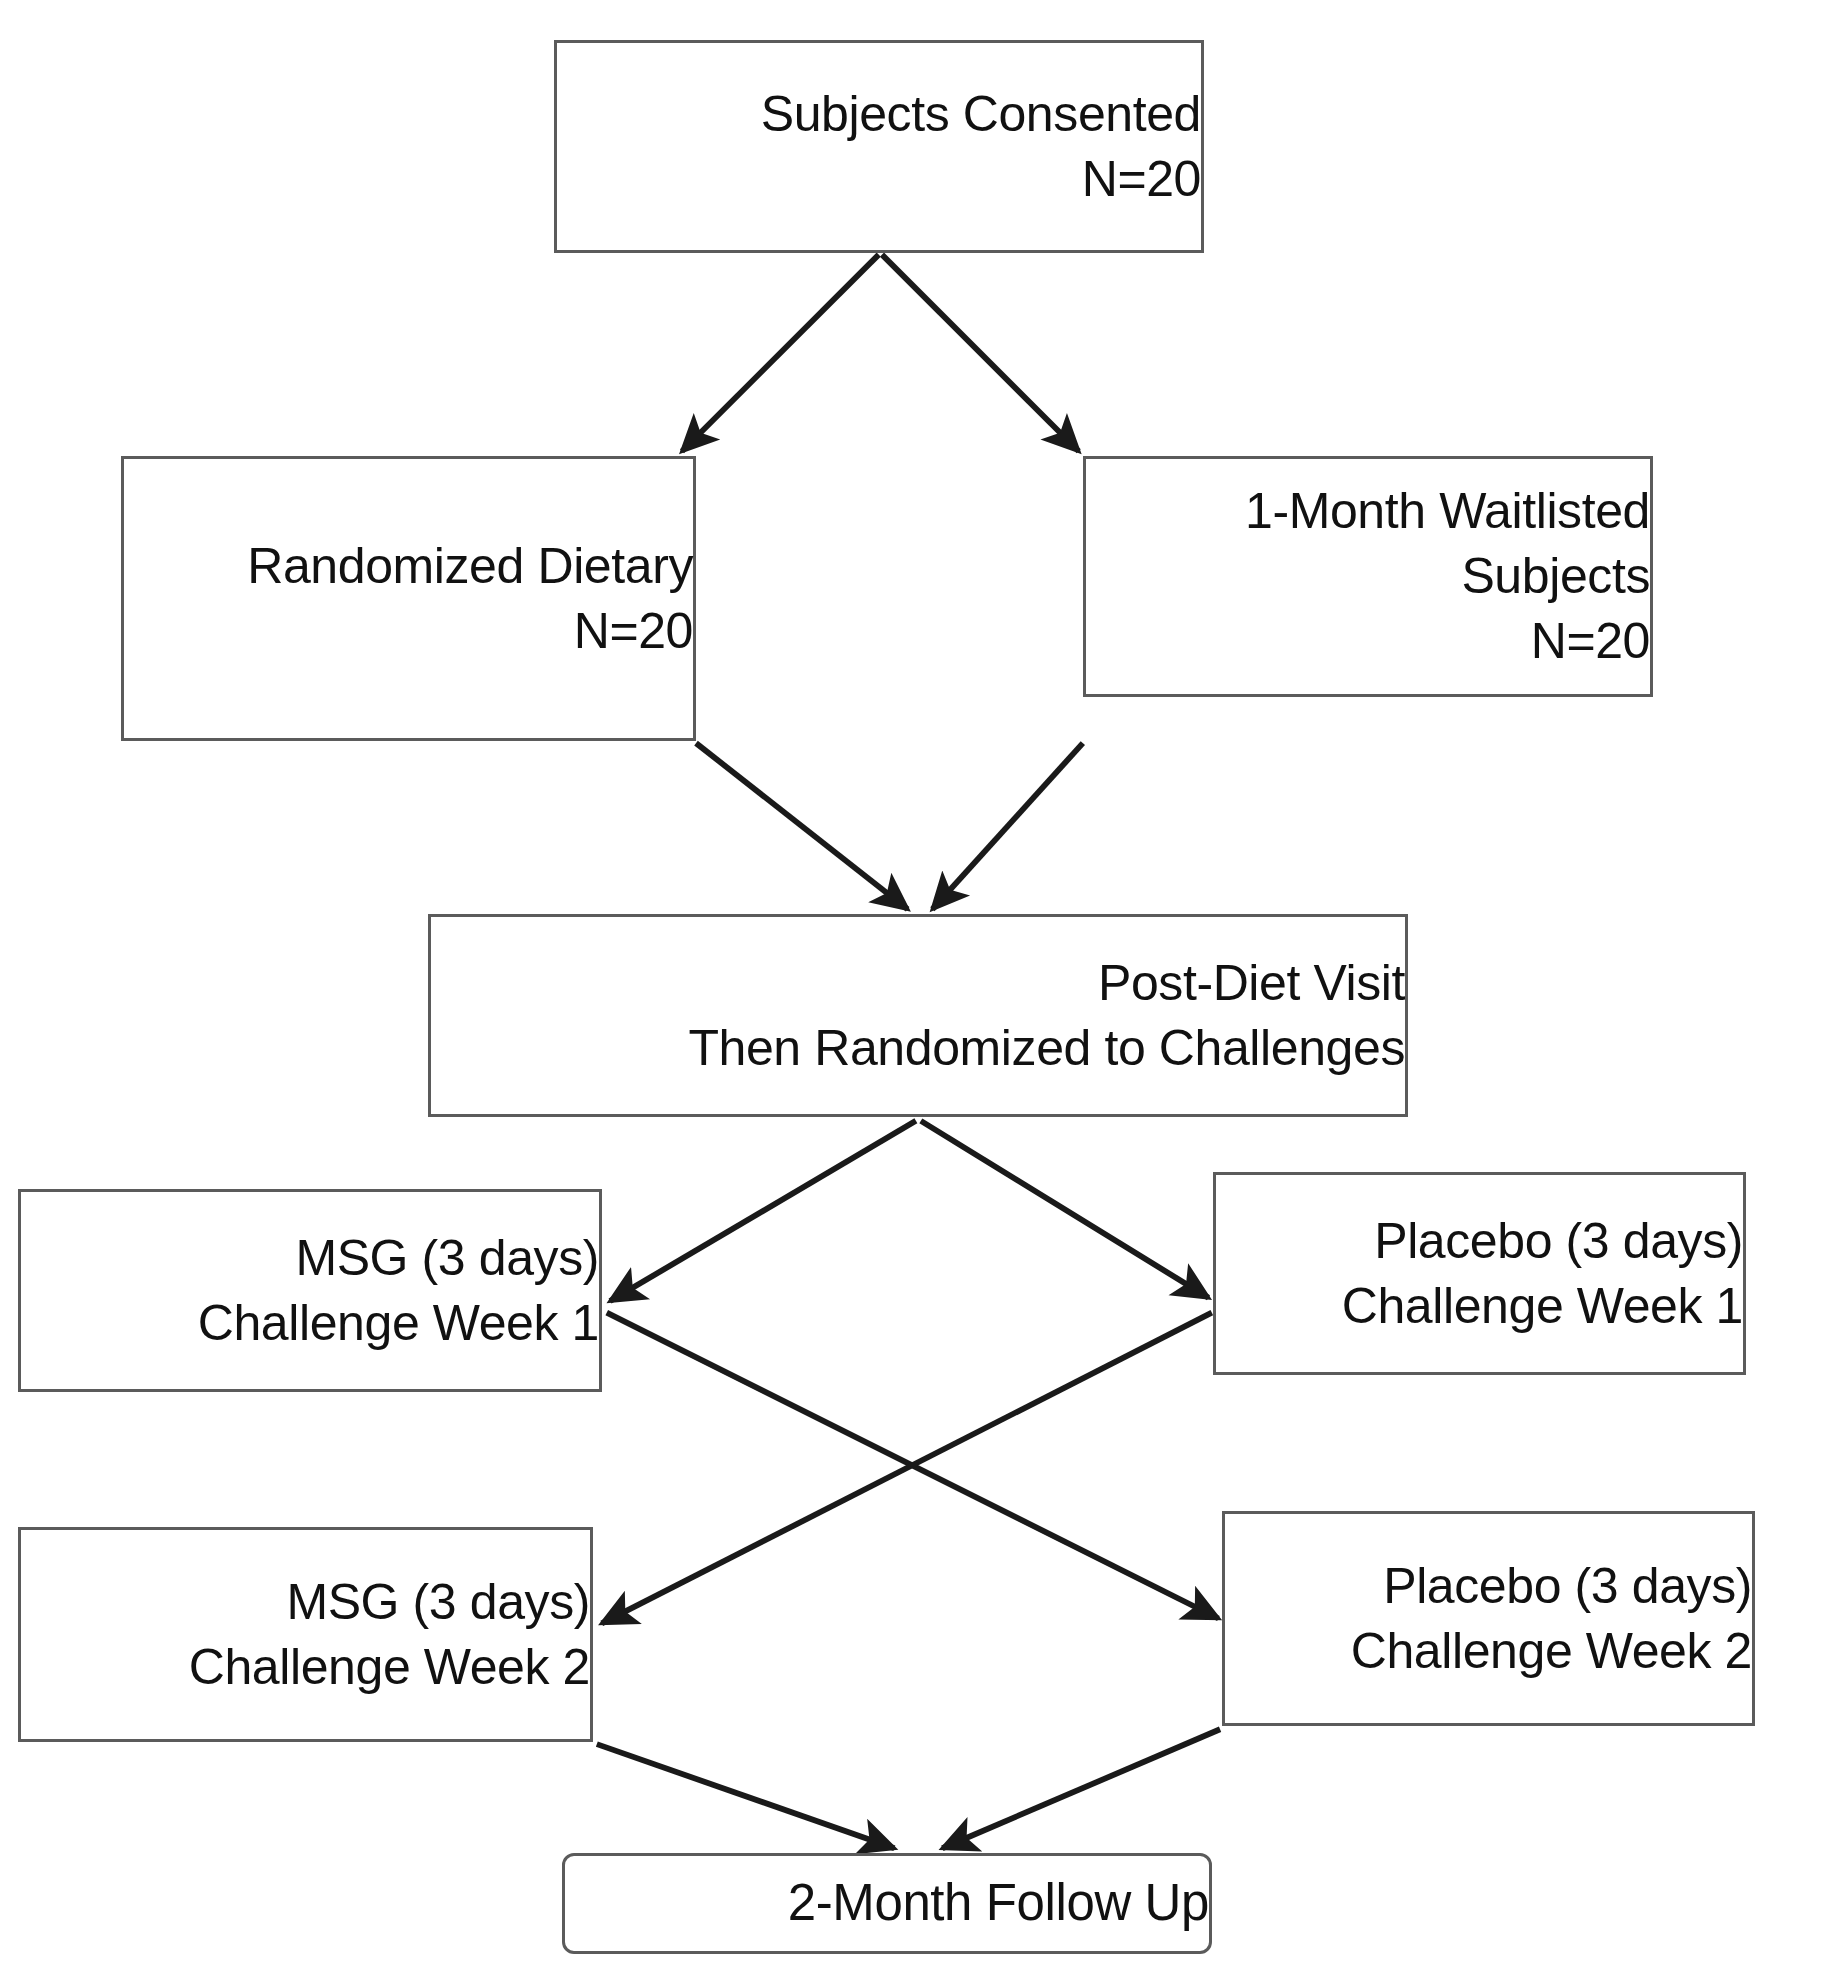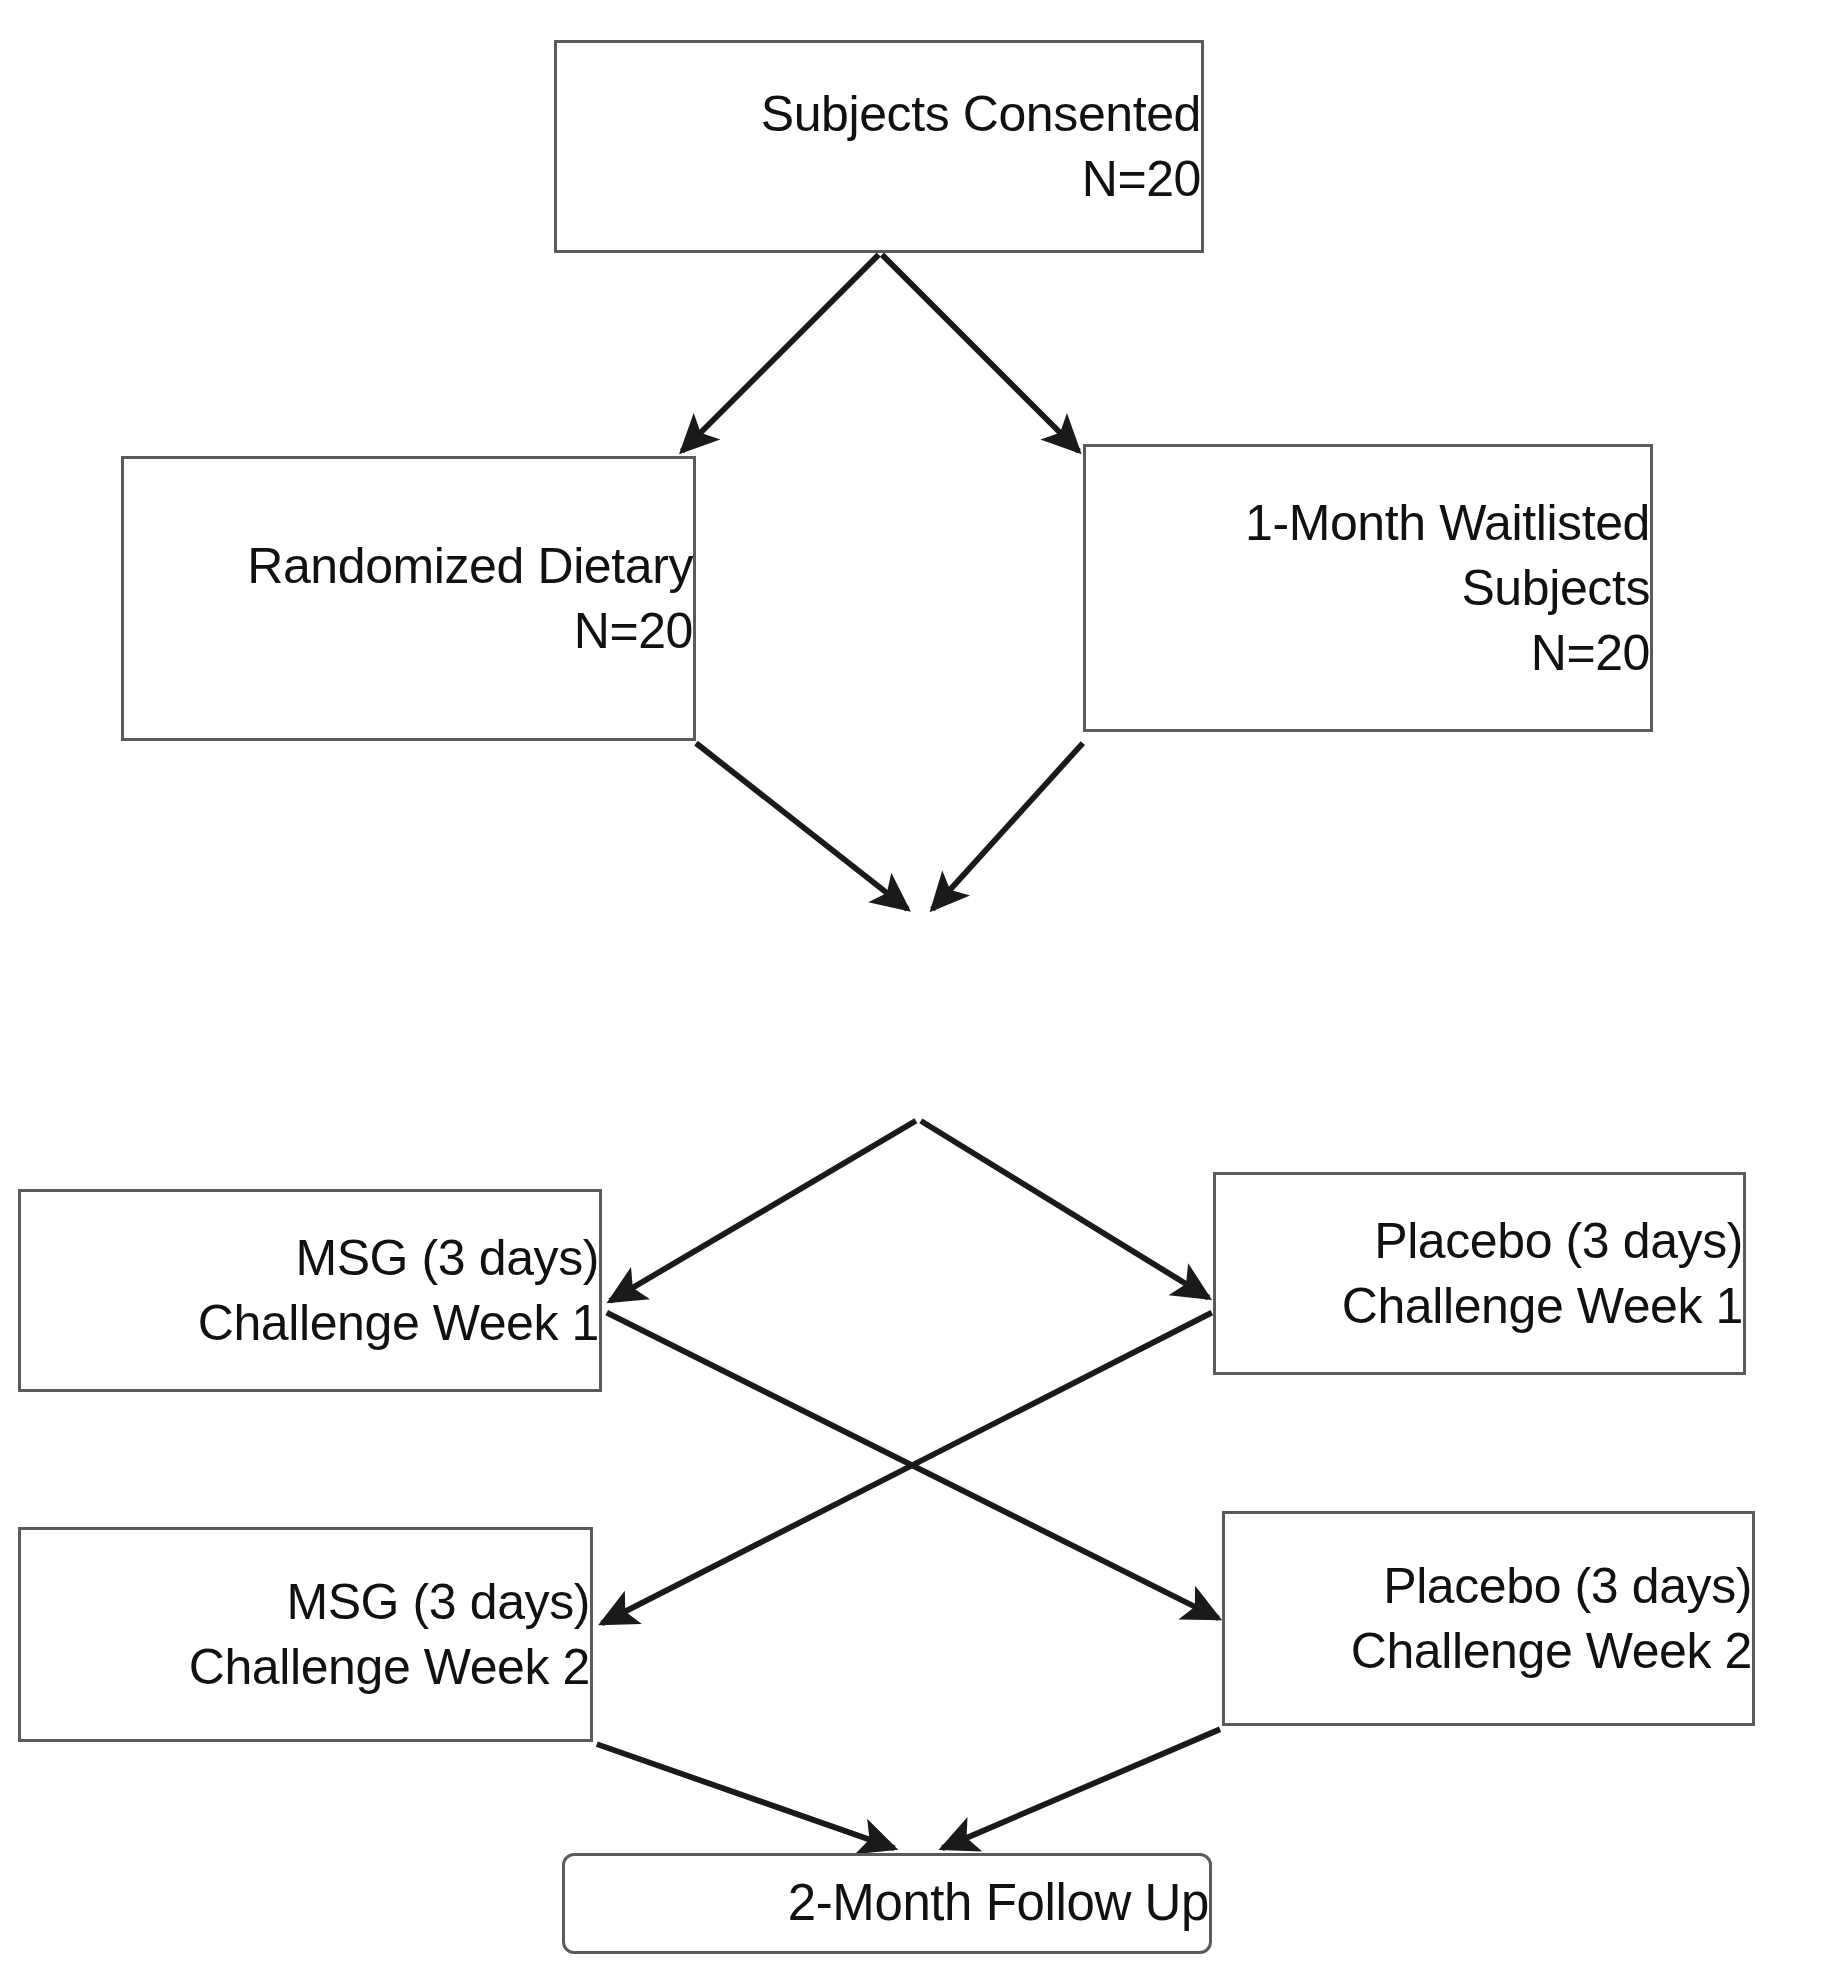--- a/index.html
+++ b/index.html
@@ -43,21 +43,21 @@
     z-index: 2;
   }
   .node .ln {
     display: block;
     white-space: nowrap;
   }
 
   
   #node-consent      { left: 554px;  top: 40px;   width: 650px;  height: 213px; }
   #node-immediate    { left: 121px;  top: 456px;  width: 575px;  height: 285px; }
-  #node-waitlist     { left: 1083px; top: 444px;  width: 570px;  height: 288px; }
+  #node-waitlist     { left: 1083px; top: 456px;  width: 570px;  height: 241px; }
   #node-postdiet     { left: 428px;  top: 914px; width: 980px; height: 203px; }
   #node-msg-w1       { left: 18px;   top: 1189px; width: 584px;  height: 203px; }
   #node-placebo-w1   { left: 1213px; top: 1172px; width: 533px;  height: 203px; }
   #node-msg-w2       { left: 18px;   top: 1527px; width: 575px;  height: 215px; }
   #node-placebo-w2   { left: 1222px; top: 1511px; width: 533px;  height: 215px; }
   #node-followup     { left: 562px;  top: 1853px; width: 650px;  height: 101px;
                        font-size: 51px; border-radius: 12px; }
 </style>
 </head>
 <body>
@@ -99,20 +99,24 @@
     <span class="ln">Randomized Dietary</span>
     <span class="ln">N=20</span>
   </div>
 
   <div class="node" id="node-waitlist">
     <span class="ln">1-Month Waitlisted</span>
     <span class="ln">Subjects</span>
     <span class="ln">N=20</span>
   </div>
 
+  <div class="node" id="node-postdiet">
+    <span class="ln">Post-Diet Visit</span>
+    <span class="ln">Then Randomized to Challenges</span>
+  </div>
 
   <div class="node" id="node-msg-w1">
     <span class="ln">MSG (3 days)</span>
     <span class="ln">Challenge Week 1</span>
   </div>
 
   <div class="node" id="node-placebo-w1">
     <span class="ln">Placebo (3 days)</span>
     <span class="ln">Challenge Week 1</span>
   </div>

